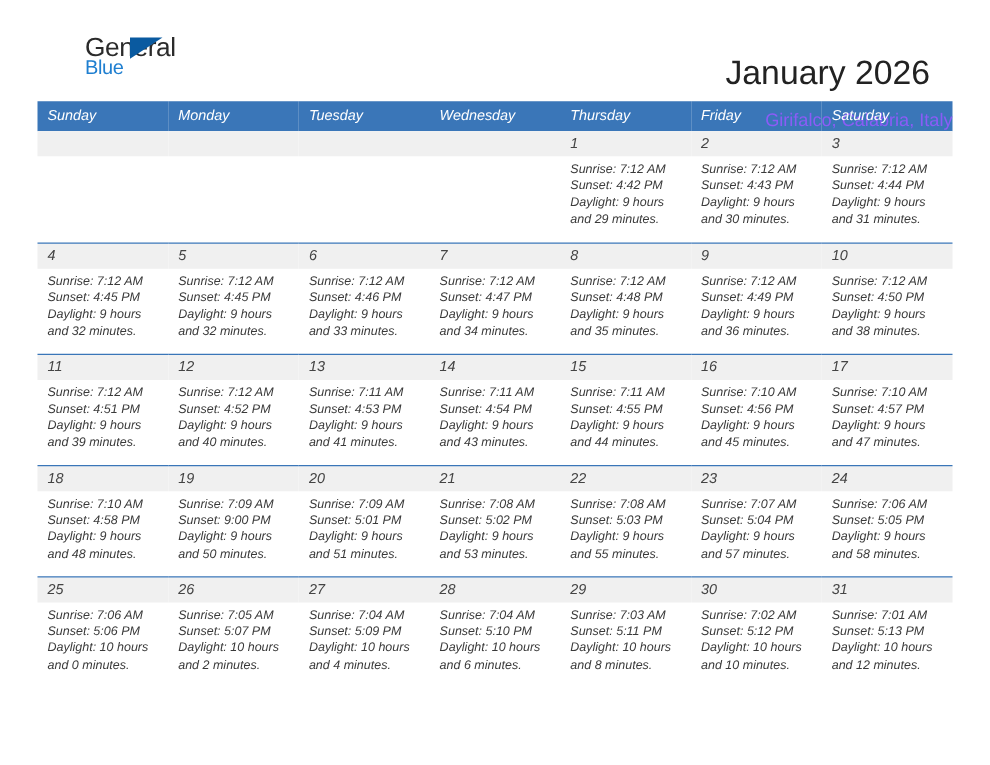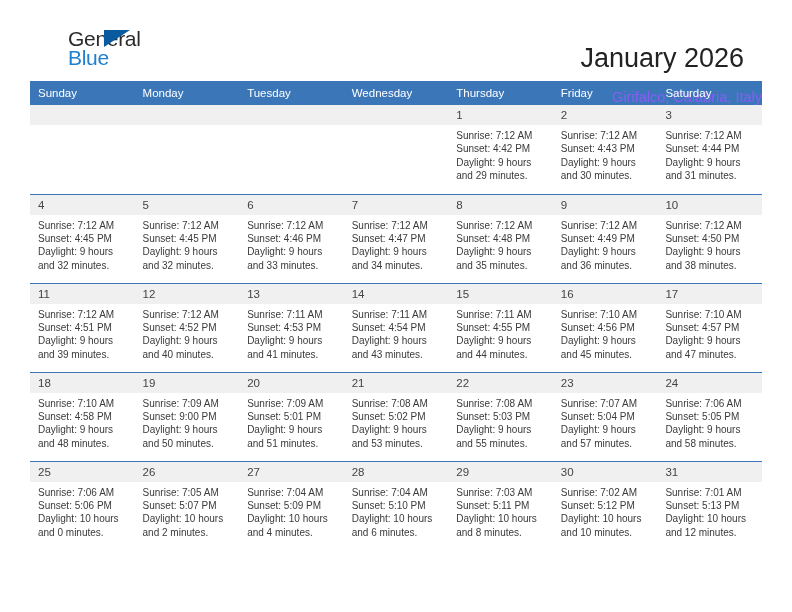--- a/index.html
+++ b/index.html
@@ -44,21 +44,21 @@
     top: 2px;
     font-size: 21px;
     color: #2b2b2b;
     letter-spacing: -0.3px;
     margin-left: 36px;
   }
   .logo-blue {
     position: absolute;
     left: 38px;
     top: 21px;
-    font-size: 21px;
+    font-size: 16px;
     color: #1f7fd0;
     letter-spacing: -0.3px;
     text-align: right;
   }
   .logo-tri {
     position: absolute;
     left: 74px;
     top: 4px;
     width: 0;
     height: 0;
@@ -82,20 +82,21 @@
     margin: 9px 0 0 0;
     line-height: 1;
   }
 
   
   .calendar {
     width: 732px;
     border-collapse: collapse;
     table-layout: fixed;
     margin-top: 7px;
+    font-style: italic;
   }
   .calendar th {
     background: #3a76b8;
     color: #ffffff;
     font-size: 11.5px;
     font-weight: normal;
     text-align: left;
     padding: 6px 0 6px 8px;
     height: 20px;
     box-sizing: border-box;

